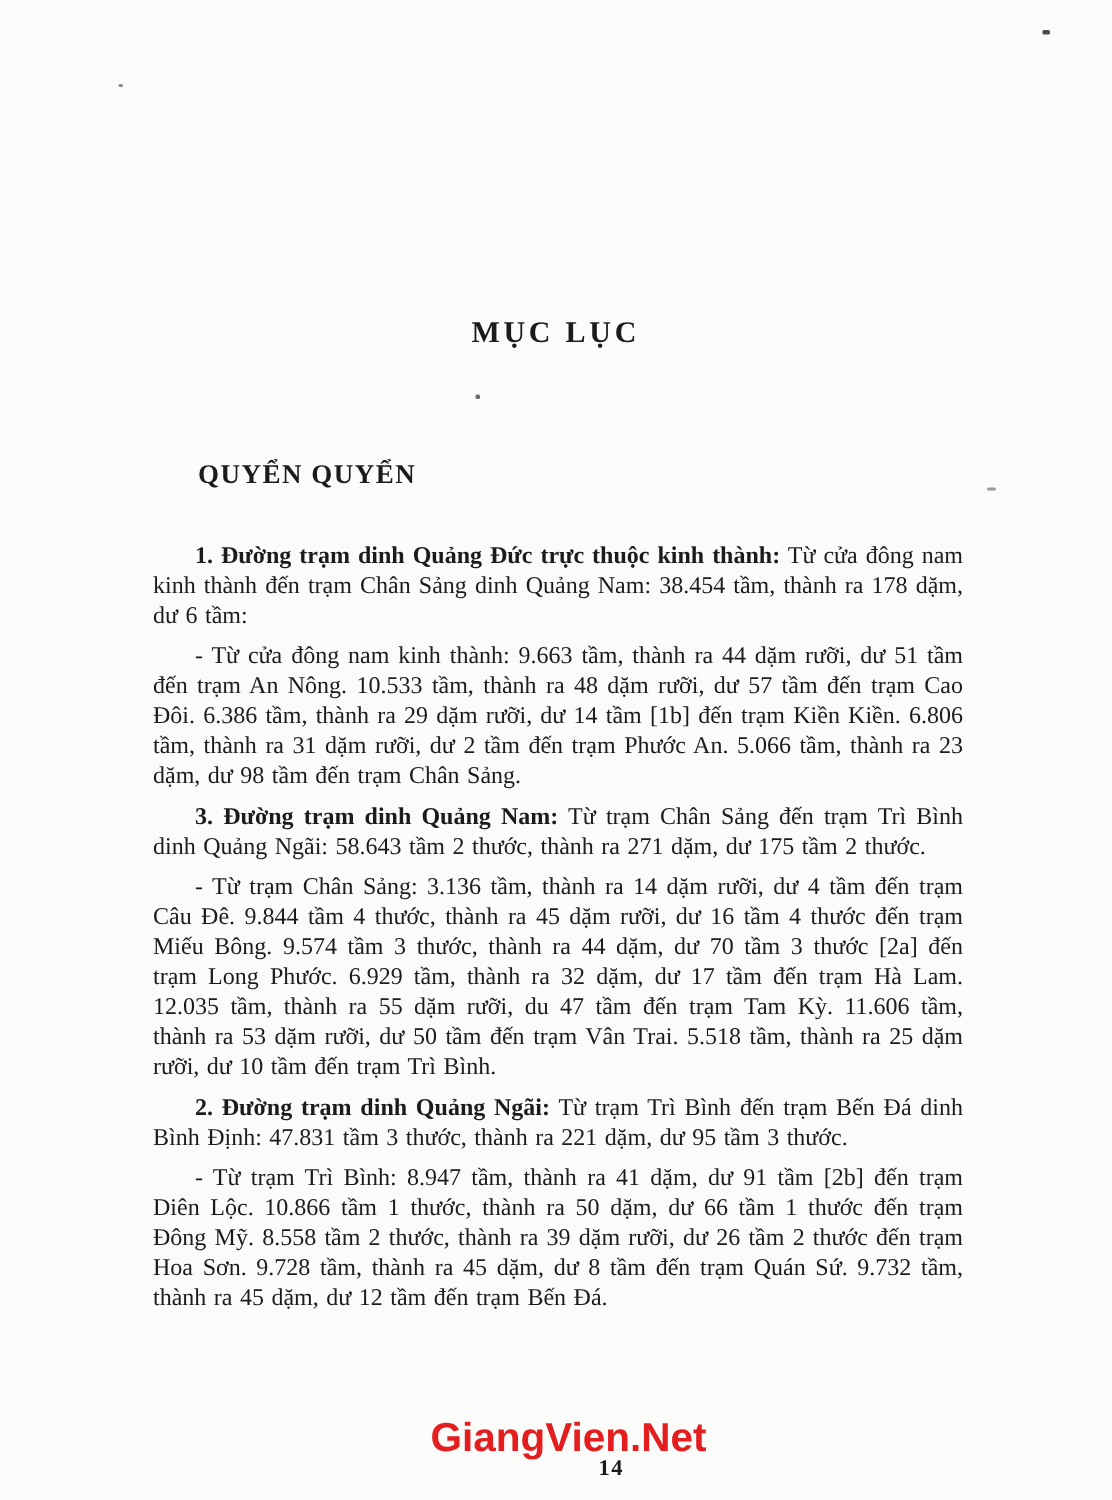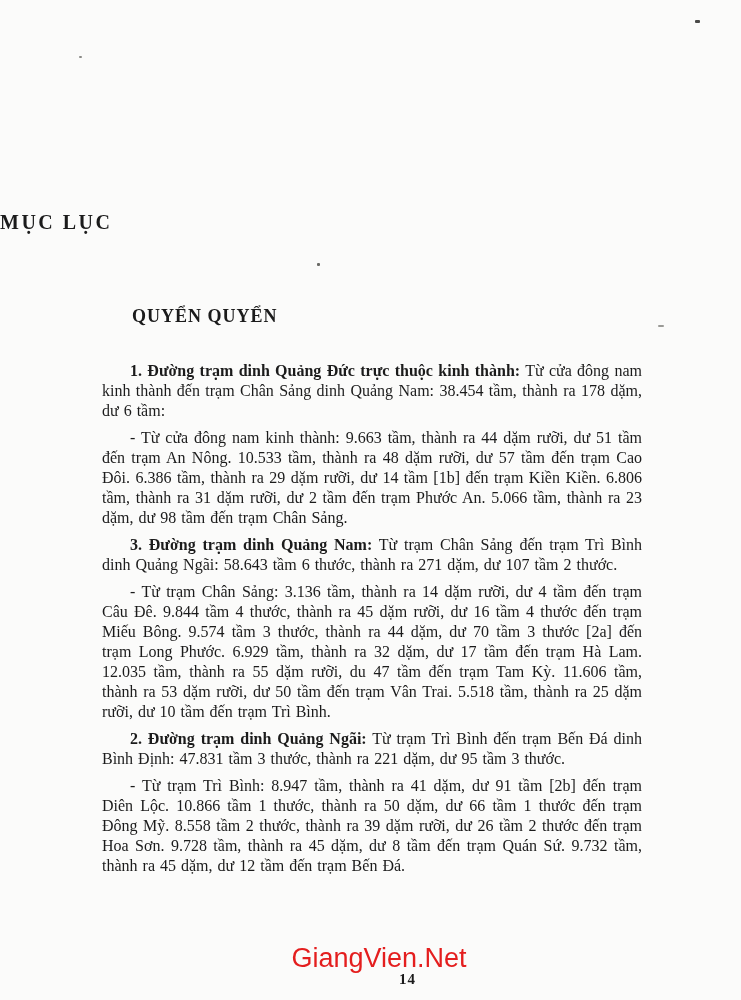--- a/index.html
+++ b/index.html
@@ -7,21 +7,21 @@
     width:741px;height:1000px;
     background:#fbfbfa;
     font-family:"Liberation Serif","DejaVu Serif",serif;
     color:#1b1b1b;
     position:relative;
     overflow:hidden;
   }
   .page{position:absolute;inset:0;}
   .doc-title{
     position:absolute;top:211px;left:0;right:0;
-    text-align:left;
+    text-align:center;
     font-size:20px;font-weight:bold;
     letter-spacing:2.5px;
   }
   .volume-heading{
     position:absolute;top:306px;left:132px;
     font-size:18px;font-weight:bold;
     letter-spacing:1px;
   }
   .toc-body{
     position:absolute;top:361px;left:102px;
@@ -34,21 +34,21 @@
     text-align:justify;
     text-indent:28px;
     word-spacing:1px;
   }
   .toc-body p b{font-weight:bold;}
   .watermark{
     position:absolute;top:943px;left:0;right:0;
     text-align:center;
     font-family:"Liberation Sans","DejaVu Sans",sans-serif;
     font-size:27px;
-    font-weight:400;
+    font-weight:700;
     z-index:3;
     padding-left:17px;
   }
   .page-number{
     position:absolute;top:971px;left:399px;
     font-size:15px;
     letter-spacing:1px;
     font-weight:bold;
   }
   .speck{position:absolute;background:#4a4a48;border-radius:1px;}
@@ -67,21 +67,21 @@
   <span class="speck s3"></span>
   <span class="speck s4"></span>
 
   <div class="doc-title">MỤC LỤC</div>
 
   <div class="volume-heading">QUYỂN QUYỂN</div>
 
   <div class="toc-body">
       <p class="para entry"><b>1. Đường trạm dinh Quảng Đức trực thuộc kinh thành:</b><span> Từ cửa đông nam kinh thành đến trạm Chân Sảng dinh Quảng Nam: 38.454 tầm, thành ra 178 dặm, dư 6 tầm:</span></p>
       <p class="para detail"><span>- Từ cửa đông nam kinh thành: 9.663 tầm, thành ra 44 dặm rưỡi, dư 51 tầm đến trạm An Nông. 10.533 tầm, thành ra 48 dặm rưỡi, dư 57 tầm đến trạm Cao Đôi. 6.386 tầm, thành ra 29 dặm rưỡi, dư 14 tầm [1b] đến trạm Kiền Kiền. 6.806 tầm, thành ra 31 dặm rưỡi, dư 2 tầm đến trạm Phước An. 5.066 tầm, thành ra 23 dặm, dư 98 tầm đến trạm Chân Sảng.</span></p>
-      <p class="para entry"><b>3. Đường trạm dinh Quảng Nam:</b><span> Từ trạm Chân Sảng đến trạm Trì Bình dinh Quảng Ngãi: 58.643 tầm 6 thước, thành ra 271 dặm, dư 107 tầm 2 thước.</span></p>
+      <p class="para entry"><b>3. Đường trạm dinh Quảng Nam:</b><span> Từ trạm Chân Sảng đến trạm Trì Bình dinh Quảng Ngãi: 58.643 tầm 2 thước, thành ra 271 dặm, dư 175 tầm 2 thước.</span></p>
       <p class="para detail"><span>- Từ trạm Chân Sảng: 3.136 tầm, thành ra 14 dặm rưỡi, dư 4 tầm đến trạm Câu Đê. 9.844 tầm 4 thước, thành ra 45 dặm rưỡi, dư 16 tầm 4 thước đến trạm Miếu Bông. 9.574 tầm 3 thước, thành ra 44 dặm, dư 70 tầm 3 thước [2a] đến trạm Long Phước. 6.929 tầm, thành ra 32 dặm, dư 17 tầm đến trạm Hà Lam. 12.035 tầm, thành ra 55 dặm rưỡi, du 47 tầm đến trạm Tam Kỳ. 11.606 tầm, thành ra 53 dặm rưỡi, dư 50 tầm đến trạm Vân Trai. 5.518 tầm, thành ra 25 dặm rưỡi, dư 10 tầm đến trạm Trì Bình.</span></p>
       <p class="para entry"><b>2. Đường trạm dinh Quảng Ngãi:</b><span> Từ trạm Trì Bình đến trạm Bến Đá dinh Bình Định: 47.831 tầm 3 thước, thành ra 221 dặm, dư 95 tầm 3 thước.</span></p>
       <p class="para detail"><span>- Từ trạm Trì Bình: 8.947 tầm, thành ra 41 dặm, dư 91 tầm [2b] đến trạm Diên Lộc. 10.866 tầm 1 thước, thành ra 50 dặm, dư 66 tầm 1 thước đến trạm Đông Mỹ. 8.558 tầm 2 thước, thành ra 39 dặm rưỡi, dư 26 tầm 2 thước đến trạm Hoa Sơn. 9.728 tầm, thành ra 45 dặm, dư 8 tầm đến trạm Quán Sứ. 9.732 tầm, thành ra 45 dặm, dư 12 tầm đến trạm Bến Đá.</span></p>
     </div>
 
   <div class="watermark" style="color: rgb(228, 30, 30);">GiangVien.Net</div>
 
   <div class="page-number">14</div>
 
 </div>

